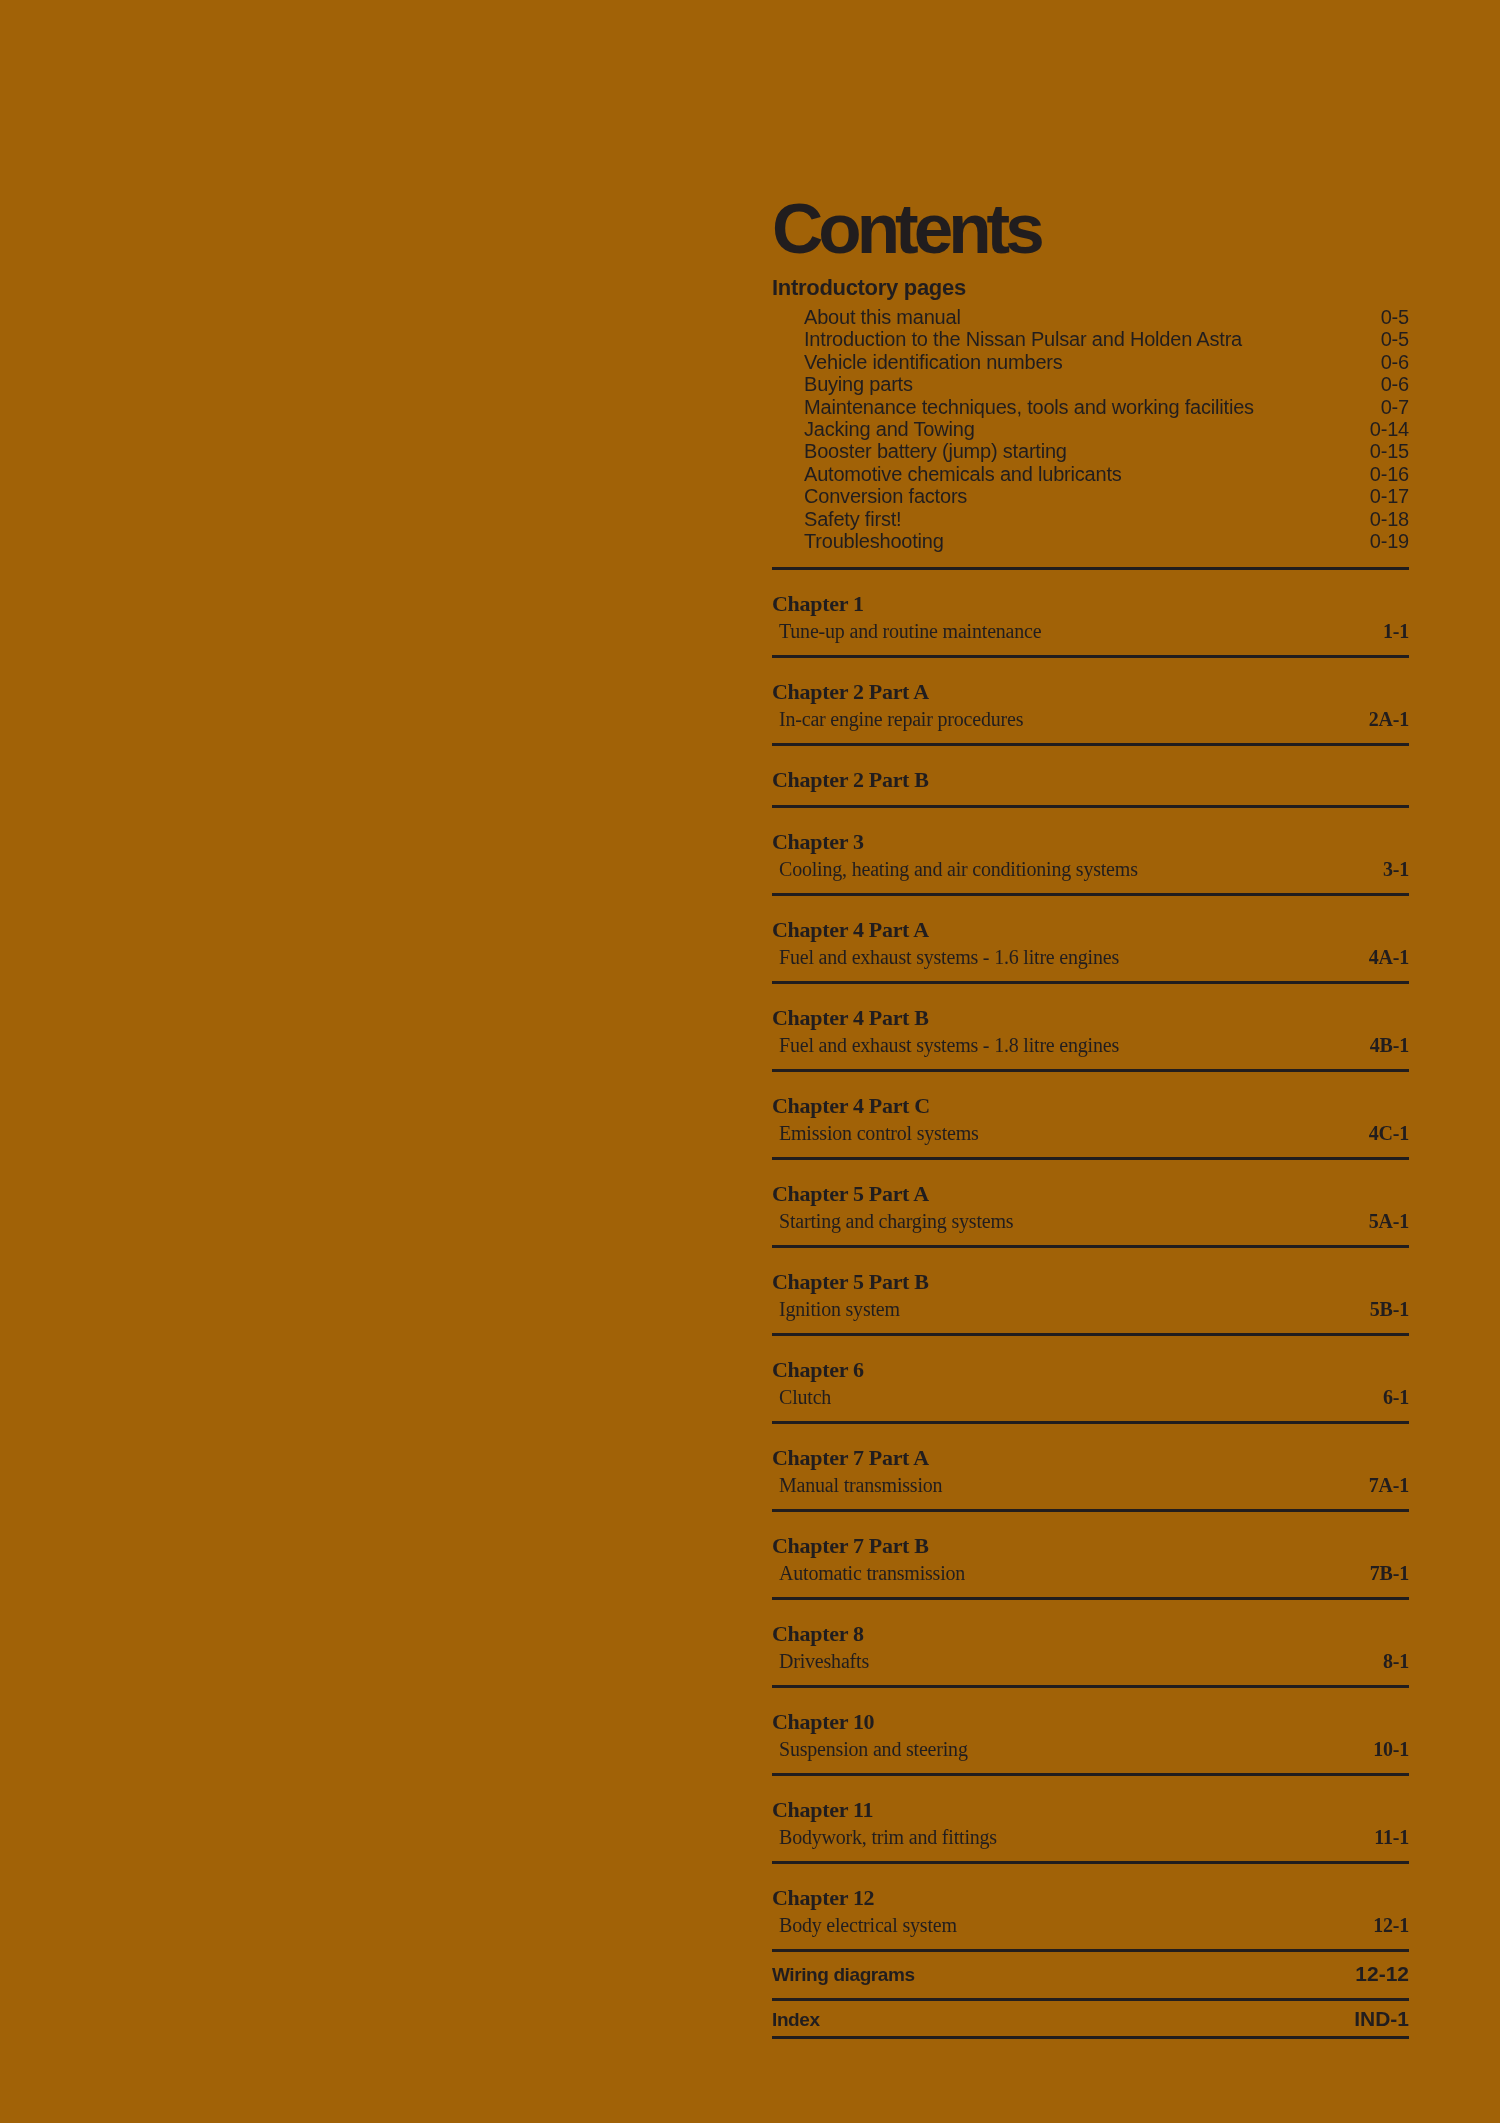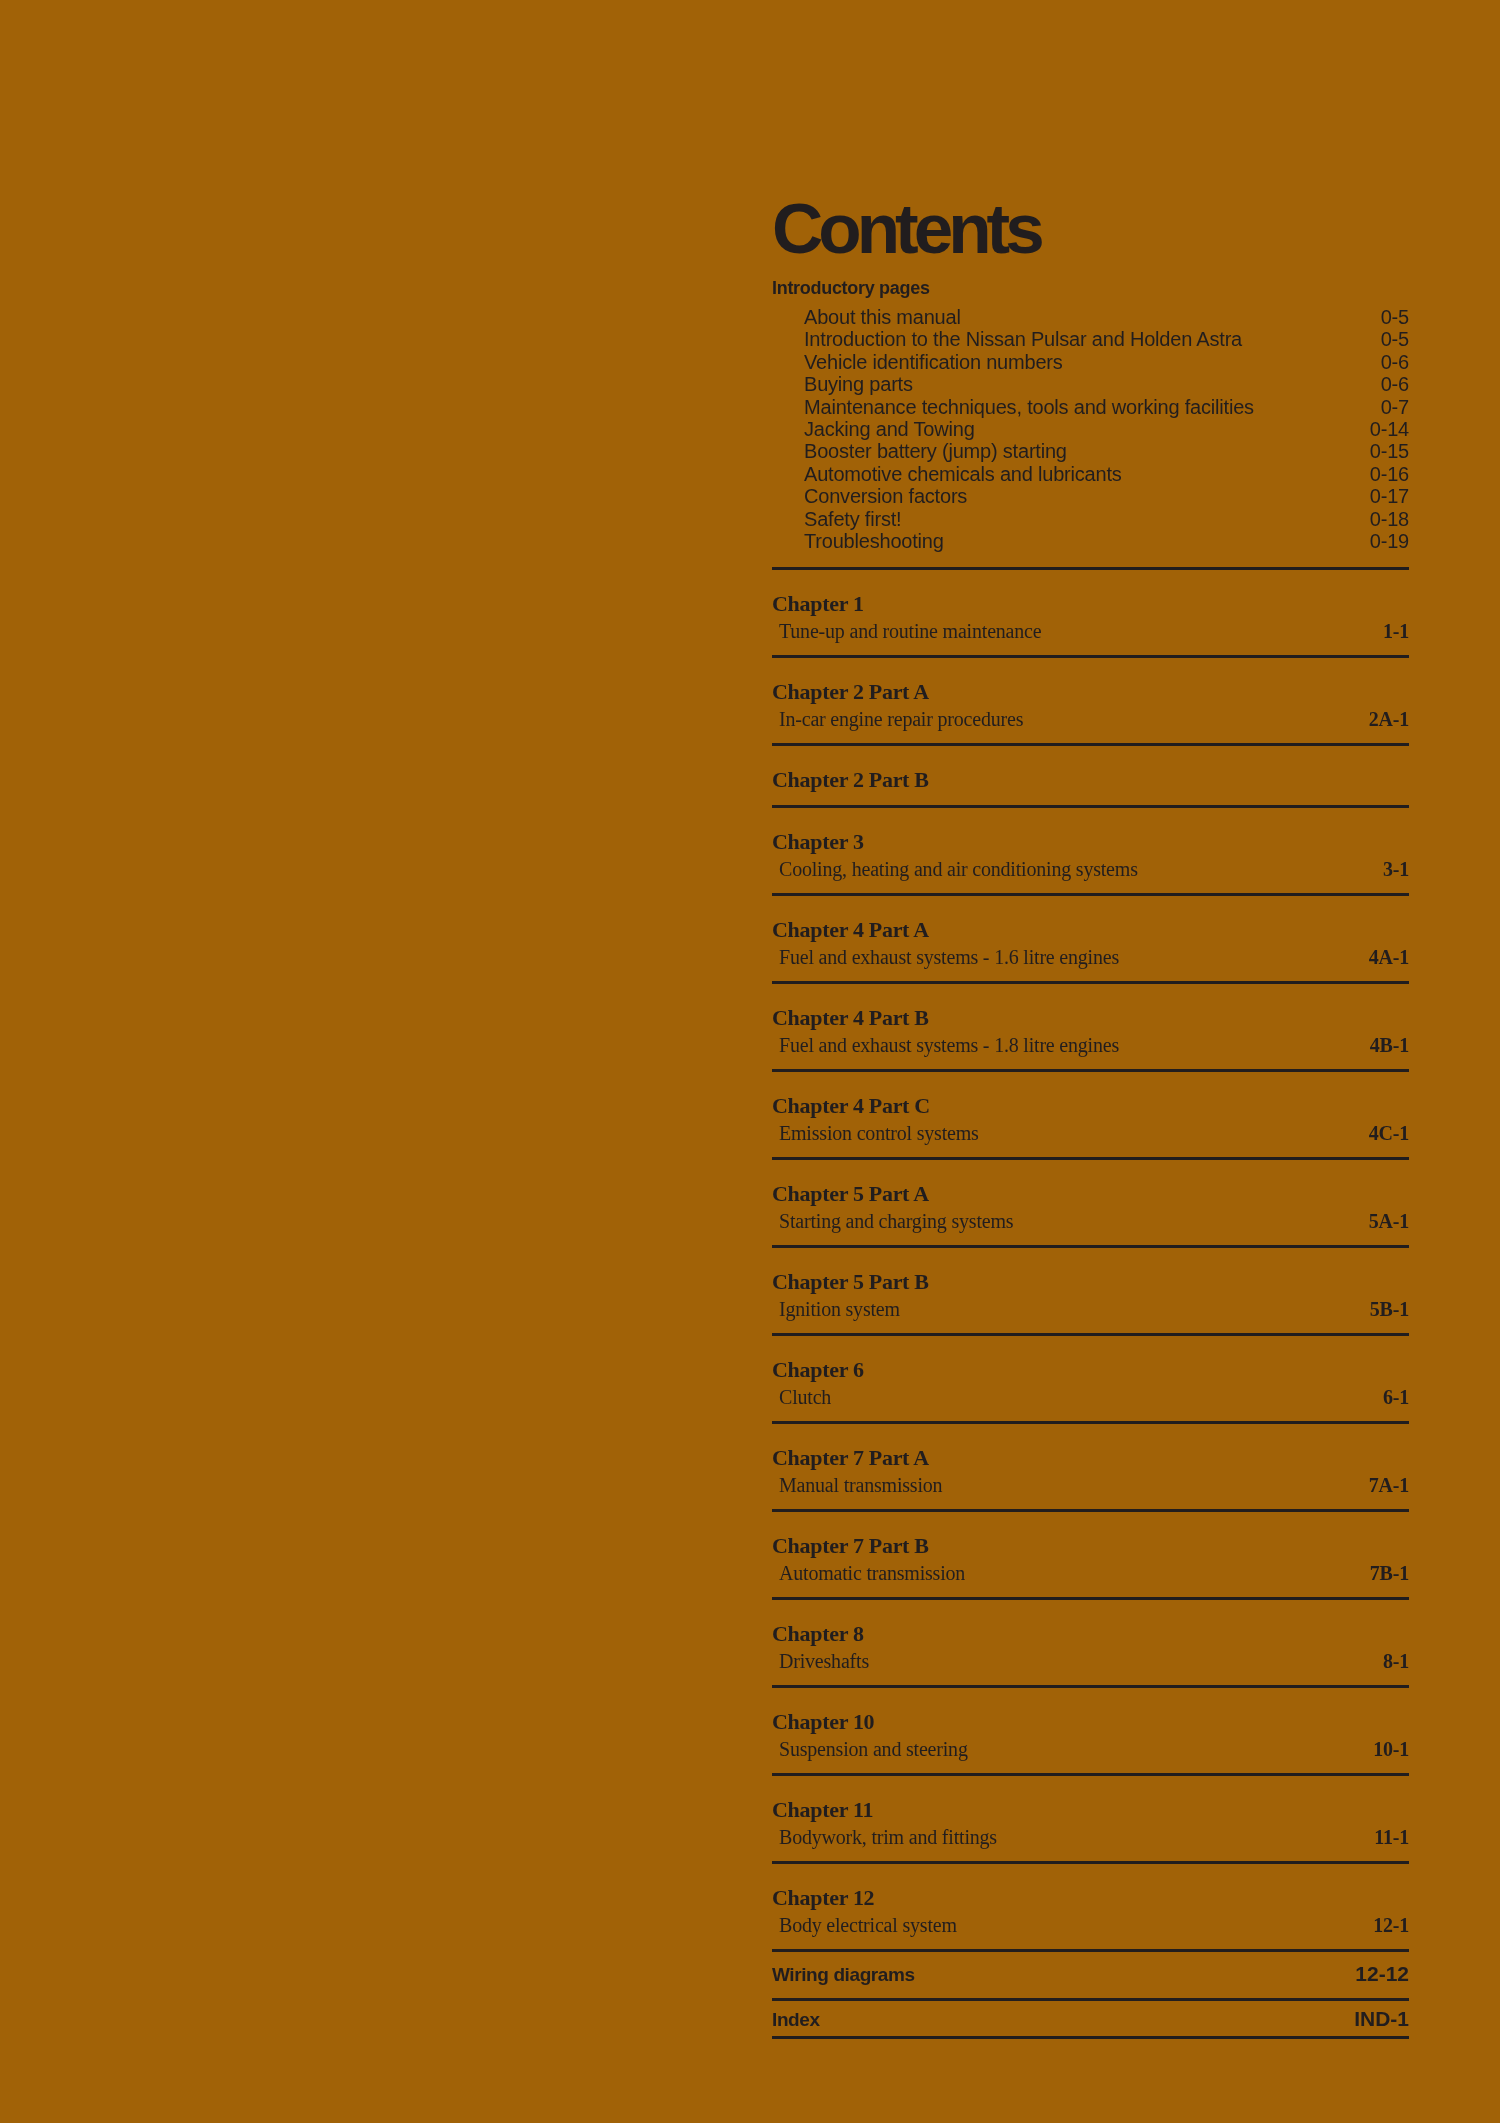--- a/index.html
+++ b/index.html
@@ -22,21 +22,21 @@
   .title{
     margin:0;
     font-size:71px;
     font-weight:700;
     letter-spacing:-5px;
     line-height:62px;
     white-space:nowrap;
   }
   .intro-head{
     margin:16px 0 6px 0;
-    font-size:18px;
+    font-size:22px;
     font-weight:700;
     letter-spacing:-0.3px;
     line-height:24px;
   }
   .intro-list{ width:100%; }
   .intro-row{
     display:flex;
     justify-content:space-between;
     align-items:baseline;
     font-size:20px;

